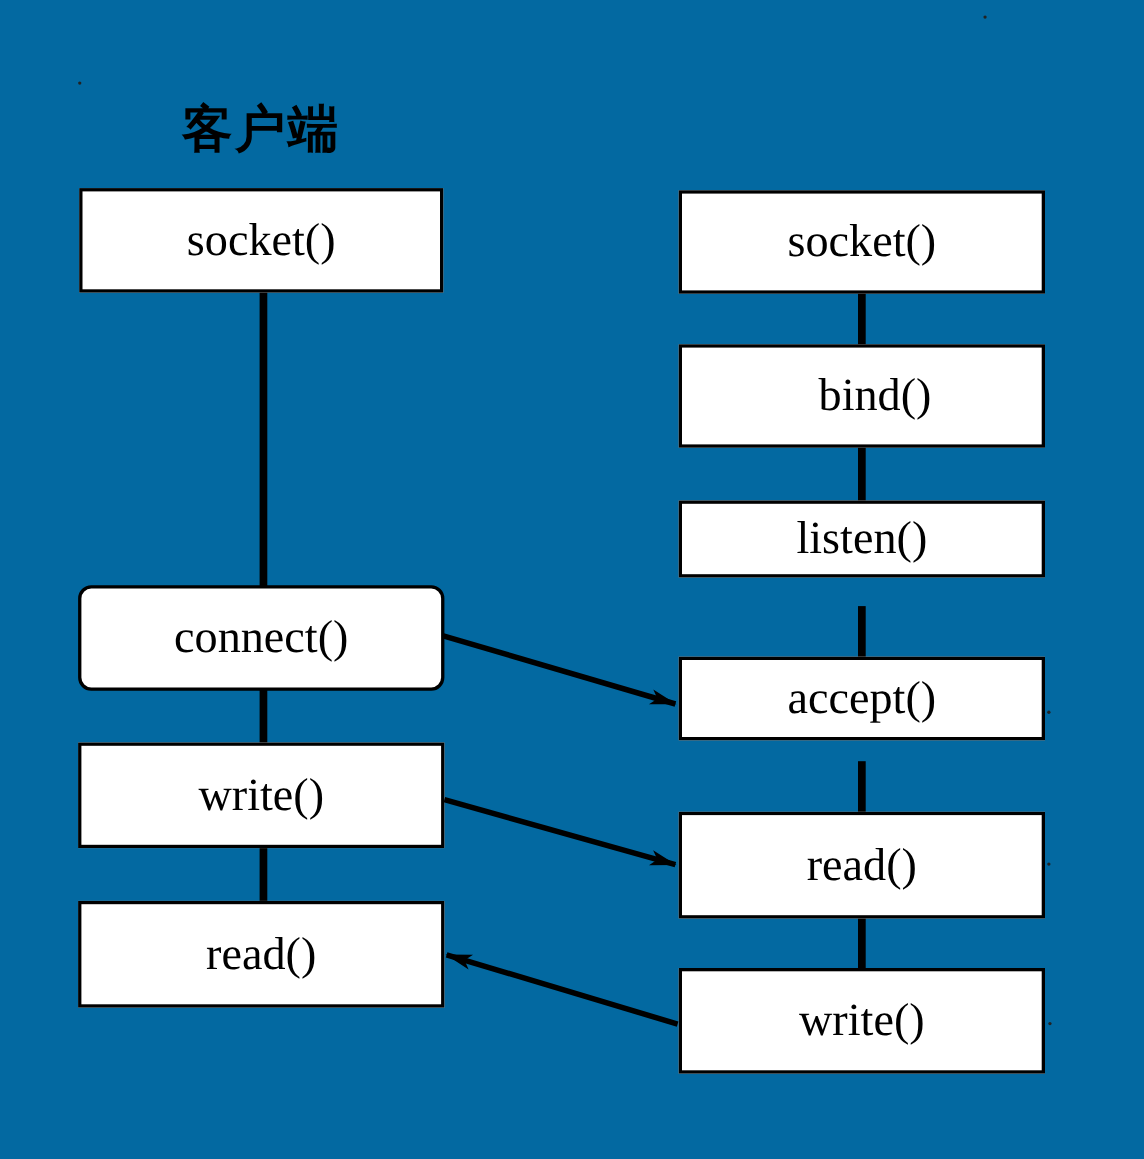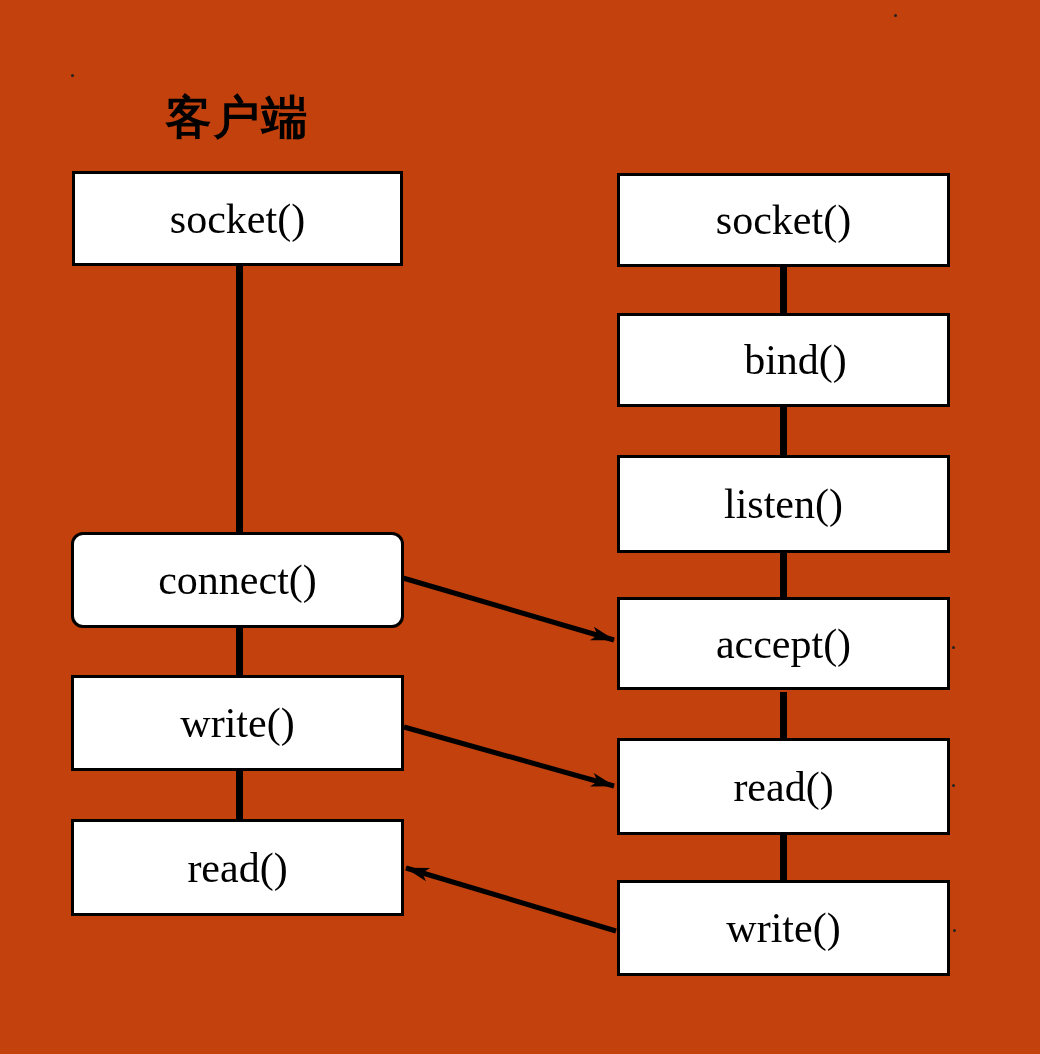--- a/index.html
+++ b/index.html
@@ -4,21 +4,21 @@
 <style>
   html, body {
     margin: 0;
     padding: 0;
     background: #ffffff;
   }
   #canvas {
     position: relative;
     width: 1040px;
     height: 1054px;
-    background: #c2410c;
+    background: #0369a1;
     overflow: hidden;
     font-family: "Liberation Serif", "DejaVu Serif", serif;
     text-decoration: underline;
   }
   .col-title {
     position: absolute;
     font-family: "DejaVu Sans", "Liberation Sans", sans-serif;
     font-weight: bold;
     font-size: 46px;
     line-height: 50px;
@@ -42,22 +42,22 @@
     font-size: 42px;
     color: #000000;
     z-index: 2;
   }
   #b-client-socket  { left: 72px;  top: 171px; width: 331px; height: 95px; }
   #b-client-connect { left: 71px;  top: 532px; width: 333px; height: 96px; border-radius: 12px; }
   #b-client-write   { left: 71px;  top: 675px; width: 333px; height: 96px; }
   #b-client-read    { left: 71px;  top: 819px; width: 333px; height: 97px; }
   #b-server-socket  { left: 617px; top: 173px; width: 333px; height: 94px; }
   #b-server-bind    { left: 617px; top: 313px; width: 333px; height: 94px; padding-left: 24px; }
-  #b-server-listen  { left: 617px; top: 455px; width: 333px; height: 98px; }
-  #b-server-accept  { left: 617px; top: 597px; width: 333px; height: 93px; }
+  #b-server-listen  { left: 617px; top: 455px; width: 333px; height: 70px; }
+  #b-server-accept  { left: 617px; top: 597px; width: 333px; height: 76px; }
   #b-server-read    { left: 617px; top: 738px; width: 333px; height: 97px; }
   #b-server-write   { left: 617px; top: 880px; width: 333px; height: 96px; }
 
   .vline {
     position: absolute;
     width: 7px;
     background: #000000;
     z-index: 1;
   }
   #cl1 { left: 236px; top: 264px; height: 272px; }

